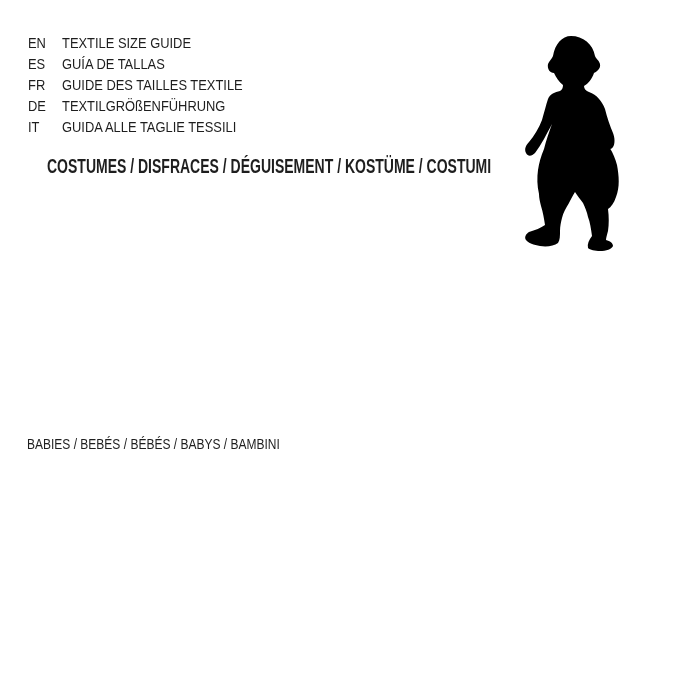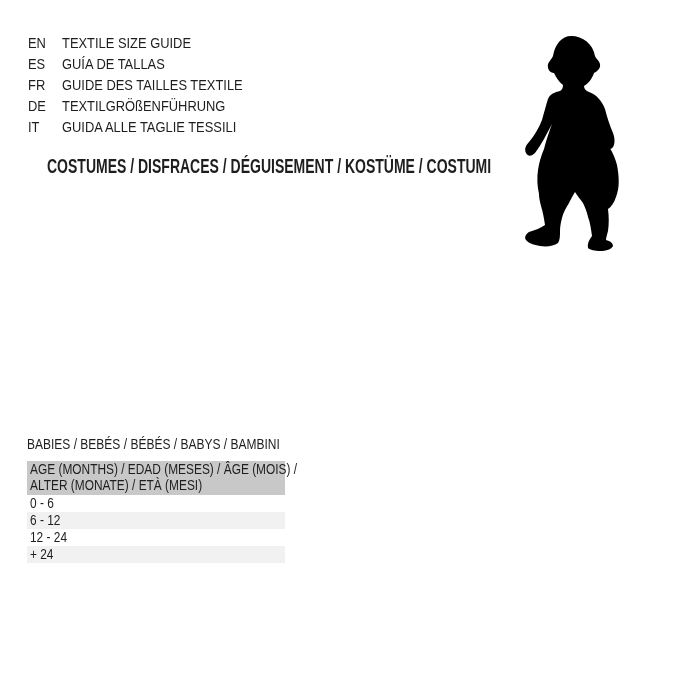--- a/index.html
+++ b/index.html
@@ -156,32 +156,14 @@
                C 39 36, 42 34, 43 31
                C 45 19, 52 11, 61 11
                Z" fill="#000000"></path>
     </svg>
   </div>
 
   <div class="section-title">
     <span class="cond">BABIES / BEBÉS / BÉBÉS / BABYS / BAMBINI</span>
   </div>
 
-  <div class="size-table">
-    <div class="thead">
-      <span class="hline">AGE (MONTHS) / EDAD (MESES) / ÂGE (MOIS) /</span>
-      <span class="hline">ALTER (MONATE) / ETÀ (MESI)</span>
-    </div>
-    <div class="trow">
-      <span class="cond">0 - 6</span>
-    </div>
-    <div class="trow alt">
-      <span class="cond">6 - 12</span>
-    </div>
-    <div class="trow">
-      <span class="cond">12 - 24</span>
-    </div>
-    <div class="trow alt">
-      <span class="cond">+ 24</span>
-    </div>
-  </div>
 
 </div>
 
 </body></html>

